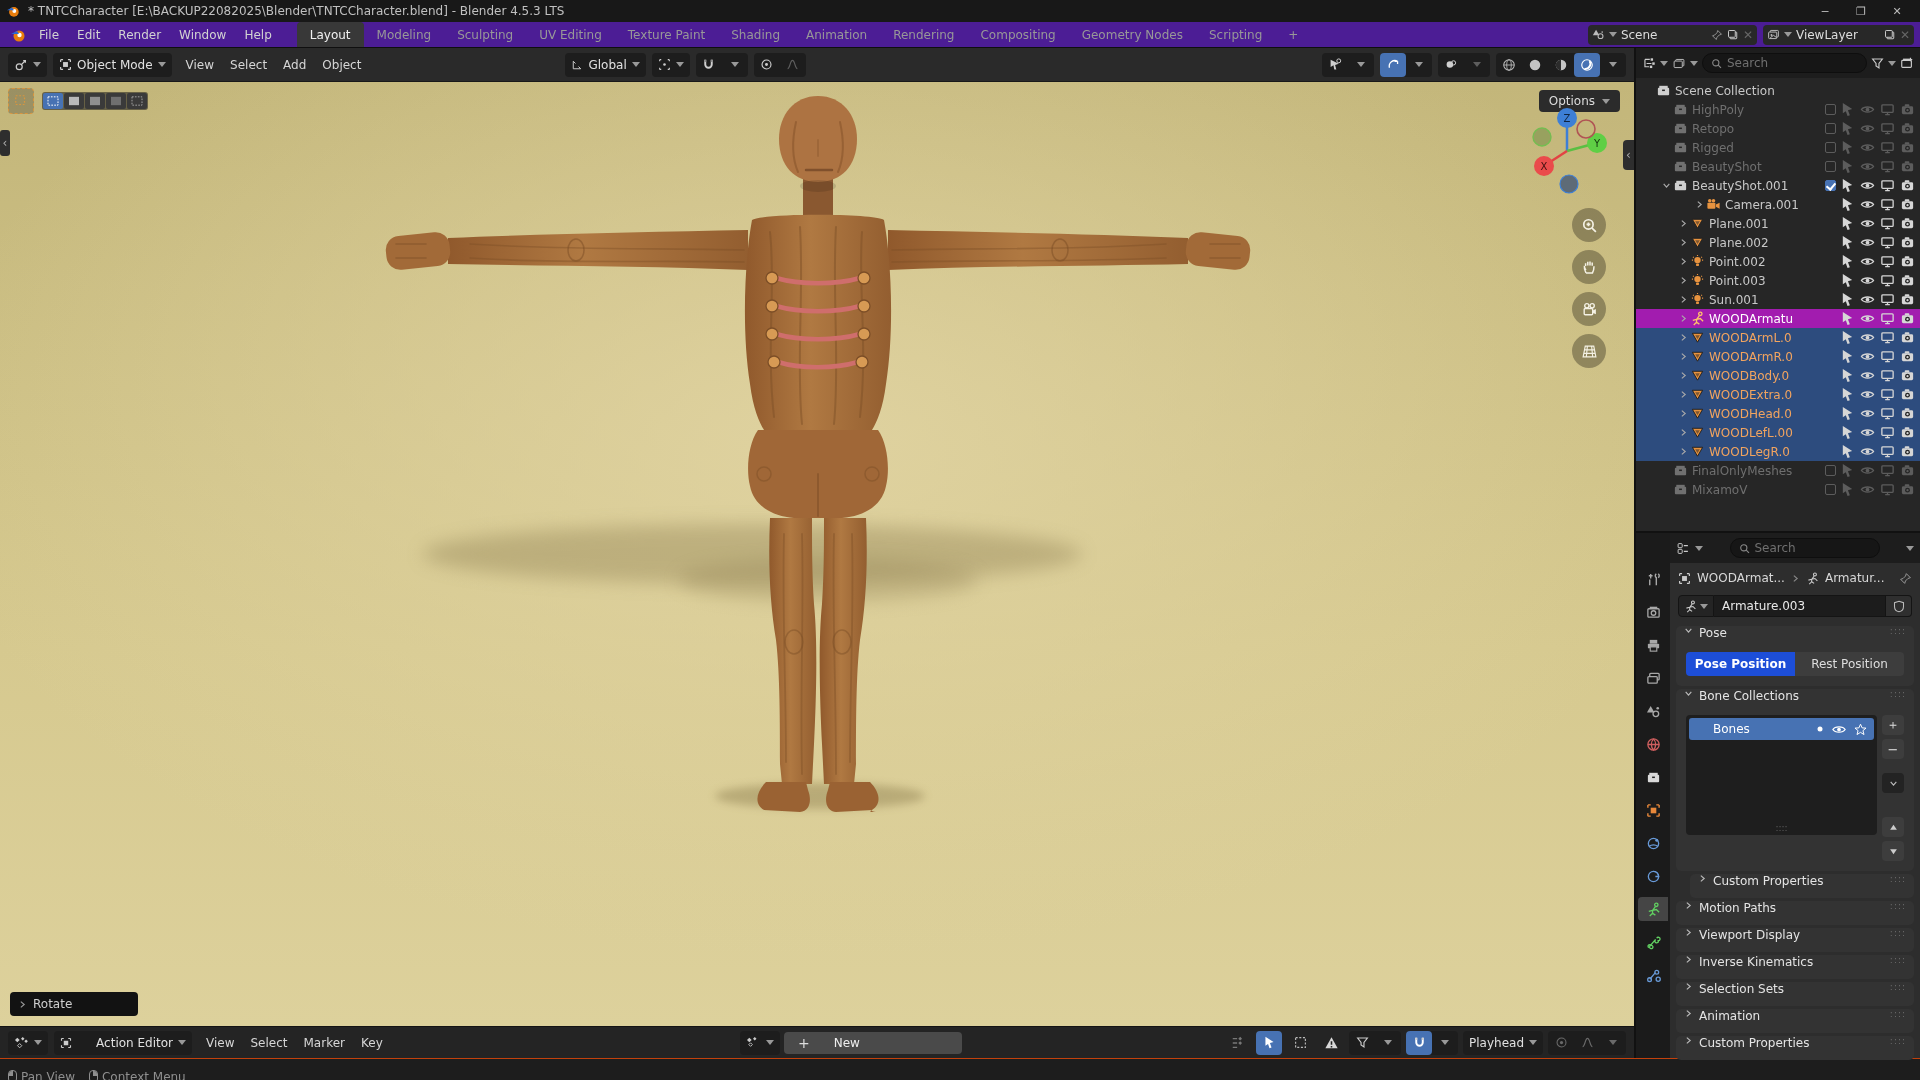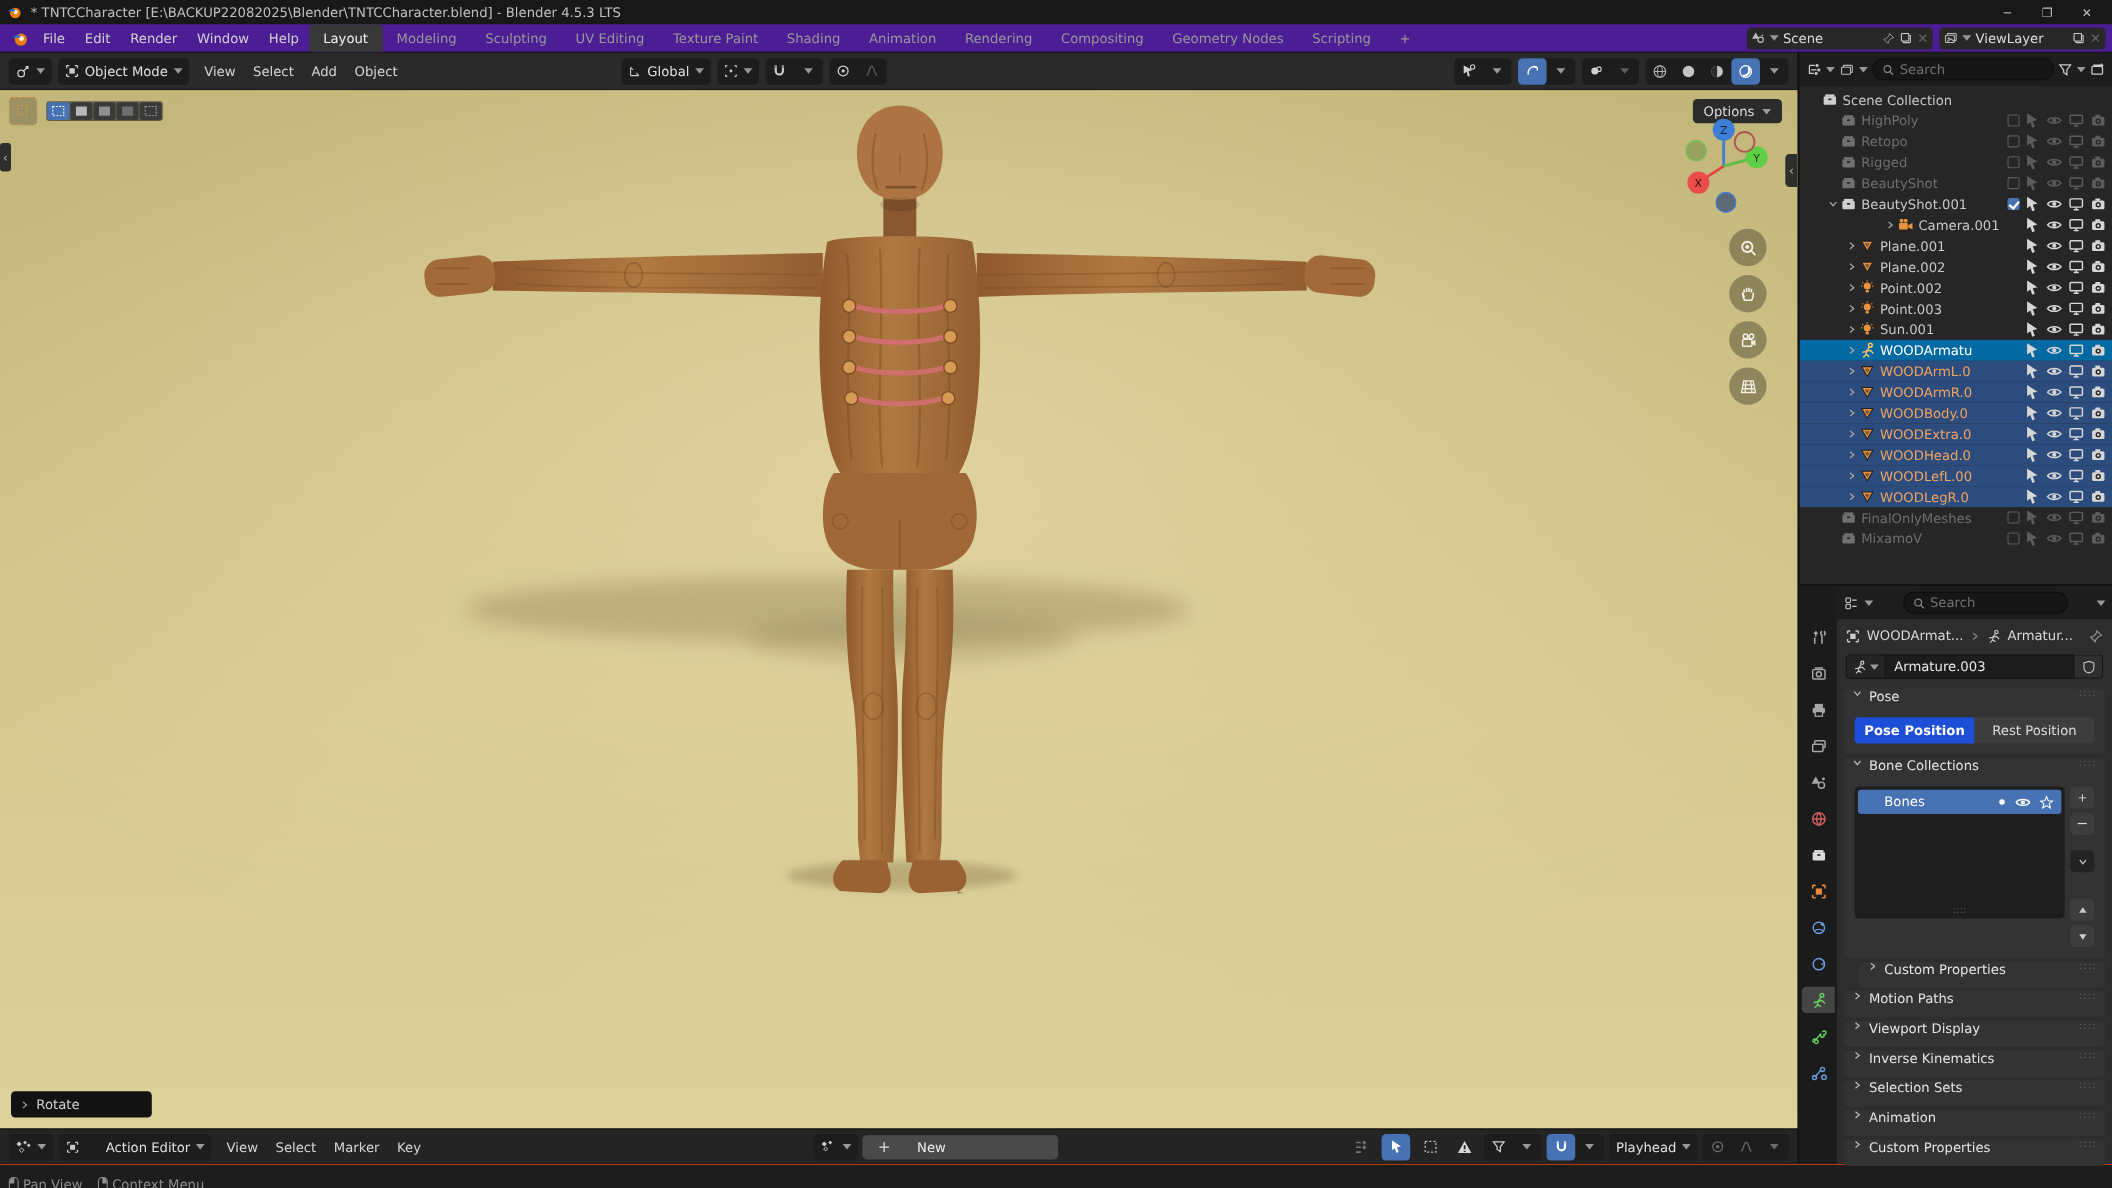--- a/index.html
+++ b/index.html
@@ -8,21 +8,21 @@
   .icn { display:inline-flex; align-items:center; justify-content:center; flex:none; }
 
   
   .titlebar { height:22px; background:#181818; display:flex; align-items:center; padding:0 6px; gap:8px; color:#c0c0c0; font-size:12px; }
   .titlebar .wm { margin-left:auto; display:flex; gap:2px; }
   .titlebar .wm span { width:34px; text-align:center; color:#bbb; cursor:default; font-size:11px; }
 
   
   .topbar { height:26px; background:#4c1d95; display:flex; align-items:center; padding:0 6px; border-bottom:1px solid #0f0f0f; }
   .menu-item { padding:3px 9px; color:#d2d2d2; border-radius:3px; }
-  .ws-tabs { display:flex; align-items:center; height:100%; }
+  .ws-tabs { display:flex; margin-left:16px; align-items:center; height:100%; }
   .ws-tab { padding:4px 13px; color:#989898; height:100%; display:flex; align-items:center; }
   .ws-tab.active { background:#383838; color:#f0f0f0; border-radius:4px 4px 0 0; }
   .topbar-right { margin-left:auto; display:flex; gap:6px; align-items:center; }
   .id-widget { background:#282828; border-radius:4px; display:flex; align-items:center; height:20px; padding:0 4px; gap:4px; color:#ddd; }
   .id-widget .muted { color:#666; }
 
   
   .main { display:flex; height:1010px; }
   .left-col { width:1634px; display:flex; flex-direction:column;text-align:right; }
   .right-col { width:286px; display:flex; flex-direction:column; border-left:2px solid #111; }
@@ -57,21 +57,21 @@
   .outliner { height:485px; background:#262626; display:flex; flex-direction:column; border-bottom:2px solid #111; }
   .ol-header { height:30px; background:#1d1d1d; display:flex; align-items:center; gap:4px; padding:0 6px; flex:none; }
   .search-pill { background:#161616; border:1px solid #0e0e0e; border-radius:11px; height:20px; display:flex; align-items:center; gap:5px; padding:0 8px; flex:1; }
   .search-pill input { background:transparent; border:none; outline:none; color:#bbb; width:100%; font-family:inherit; font-size:12px; }
   .search-pill input::placeholder { color:#707070; }
   .ol-rows { flex:1; overflow:hidden; padding-top:3px; }
   .ol-row { height:19px; display:flex; align-items:center; padding-right:4px;justify-content:space-between; }
   .ol-row .nm { white-space:nowrap; overflow:hidden; flex:1; margin-left:4px; }
   .ol-row.muted { color:#6f6f6f; }
   .ol-row.sel { background:#2d4c7e; color:#f2a45f; }
-  .ol-row.active { background:#0369a1; color:#fff; }
+  .ol-row.active { background:#a21caf; color:#fff; }
   .ol-tgls { display:flex; gap:3px; align-items:center; }
   .ol-tgls .icn { width:17px; }
   .cbx { width:11px; height:11px; border:1px solid #8a8a8a; border-radius:2px; margin-right:3px; flex:none; }
   .cbx.checked { background:#4772b3; border-color:#4772b3; position:relative; }
   .cbx.checked:after { content:""; position:absolute; left:2px; top:0px; width:4px; height:7px; border:solid #fff; border-width:0 2px 2px 0; transform:rotate(40deg); }
   .cbx.muted { border-color:#5c5c5c; }
   .exp { width:14px; flex:none; display:flex; justify-content:center; color:#9a9a9a; }
 
   
   .props { flex:1; display:flex; background:#2d2d2d; min-height:0; }
@@ -903,21 +903,21 @@
               <span class="icn">
                 <svg width="15" height="15" viewBox="0 0 16 16">
                   <rect x="2" y="4.5" width="12" height="8.5" rx="1.5" fill="#d6d6d6"></rect>
                   <rect x="5" y="2.5" width="5" height="2.4" rx="1" fill="#d6d6d6"></rect>
                   <circle cx="8" cy="8.7" r="2.6" fill="#262626"></circle>
                   <circle cx="8" cy="8.7" r="1.2" fill="#d6d6d6"></circle>
                 </svg>
               </span>
             </span>
           </div>
-          <div class="ol-row" style="padding-left: 56px; margin-left: 19px;">
+          <div class="ol-row" style="padding-left: 56px;">
             <span class="exp">
               <svg width="9" height="9" viewBox="0 0 16 16">
                 <path d="M5 3 L11 8 L5 13" fill="none" stroke="#aaa" stroke-width="2"></path>
               </svg>
             </span>
             <span class="icn">
               <svg width="15" height="15" viewBox="0 0 16 16">
                 <rect x="1.5" y="6" width="8.5" height="6.5" rx="1" fill="#e8933f"></rect>
                 <circle cx="4" cy="4" r="1.9" fill="#e8933f"></circle>
                 <circle cx="8" cy="4" r="1.9" fill="#e8933f"></circle>

